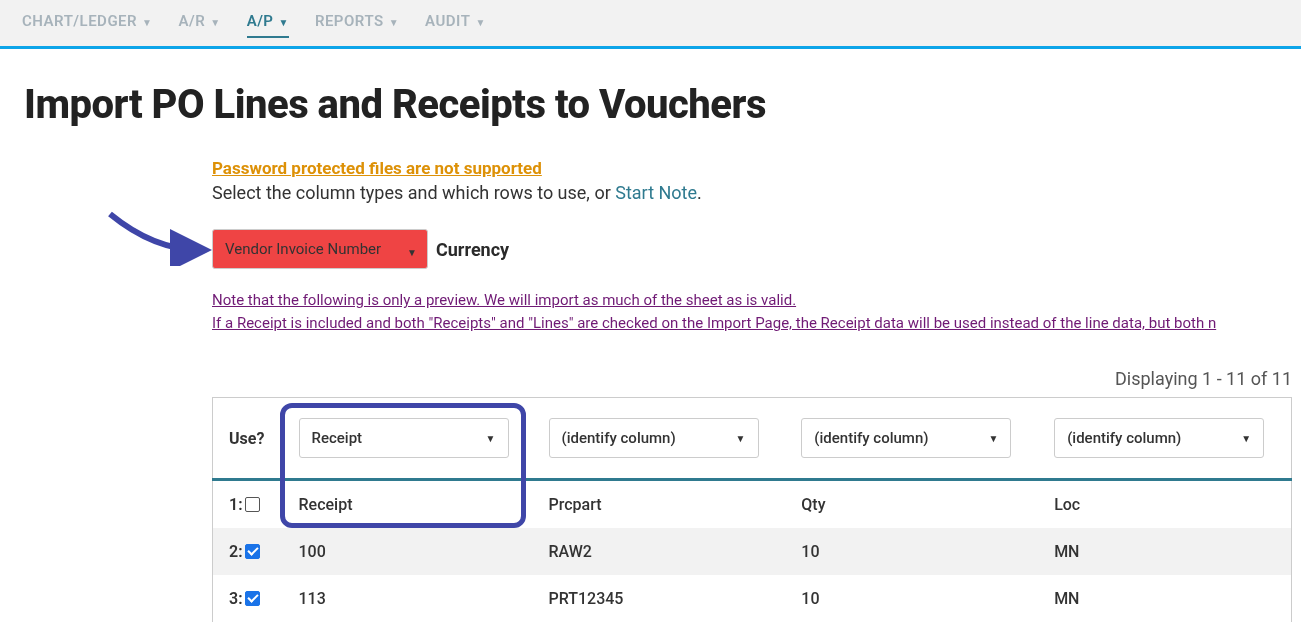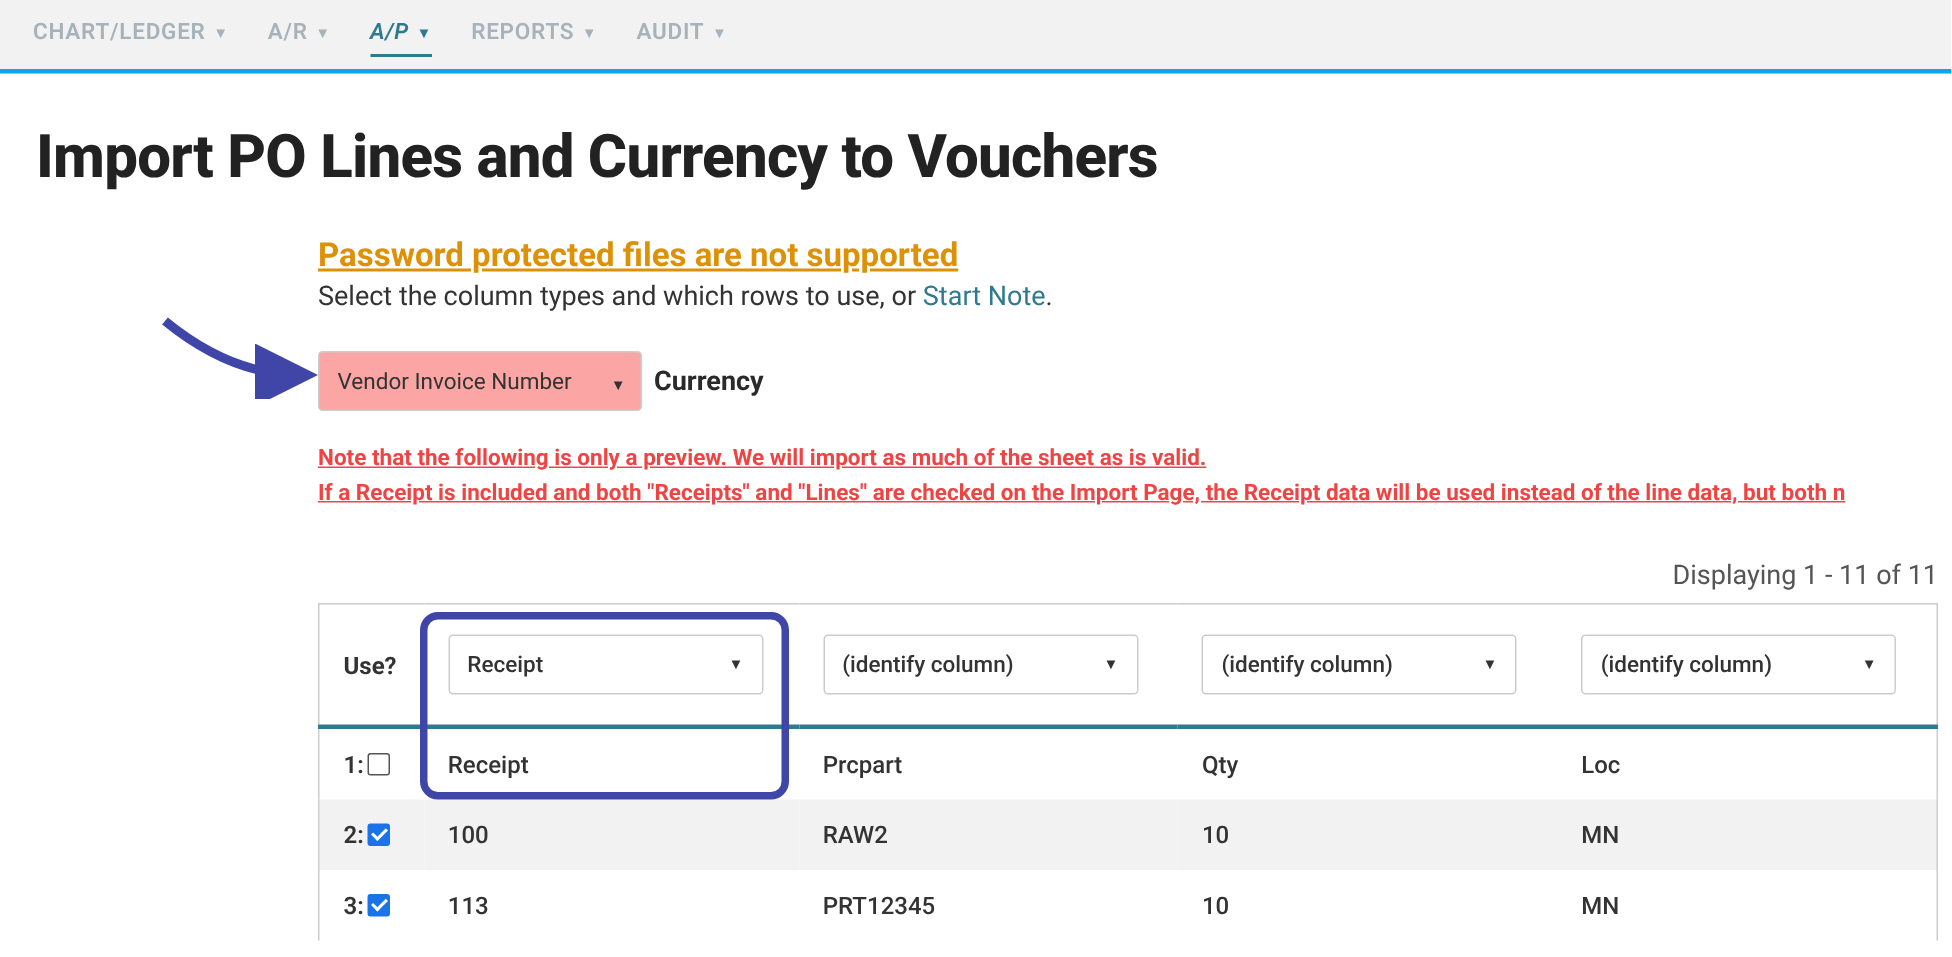--- a/index.html
+++ b/index.html
@@ -27,61 +27,60 @@
   }
   .nav-item .tri {
     font-size: 10px;
     vertical-align: middle;
     margin-left: 2px;
   }
   .nav-item.active {
     color: #2f7a8f;
     border-bottom: 2px solid #2f7a8f;
     padding-bottom: 6px;
-    font-style: italic;
   }
   .page {
     padding: 22px 24px 40px 24px;
   }
   h1.page-title {
     font-size: 40px;
     font-weight: 800;
     color: #222;
     margin: 10px 0 30px 0;
     letter-spacing: -0.5px;
   }
   .content-indent {
     margin-left: 188px;
     position: relative;
   }
   .warn-link {
     color: #dd9107;
     font-weight: 700;
     text-decoration: underline;
-    font-size: 22px;
+    font-size: 17px;
   }
   .instr {
     font-size: 18px;
     color: #333;
     margin-top: 4px;
   }
   .start-over {
     color: #2f7a8f;
     cursor: pointer;
   }
   .col-select-row {
     display: flex;
     align-items: center;
     gap: 8px;
     margin-top: 26px;
   }
   .select-box {
     border: 1px solid #ccc;
     border-radius: 3px;
-    background: #fca5a5;
+    background: #ef4444;
     padding: 10px 30px 10px 12px;
     font-size: 15px;
     color: #333;
     appearance: none;
     position: relative;
     cursor: pointer;
     display: inline-flex;
     align-items: flex-end;
   }
   .select-box .sel-tri {
@@ -90,22 +89,22 @@
     font-size: 10px;
     color: #333;
   }
   .currency-label {
     font-size: 18px;
     font-weight: 700;
   }
   .preview-notes {
     margin-top: 20px;
     font-size: 15px;
-    font-weight: 700;
-    color: #ef4444;
+    font-weight: 400;
+    color: #701a75;
     text-decoration: underline;
     line-height: 1.5;
     white-space: nowrap;
     overflow: hidden;
   }
   .display-count {
     text-align: right;
     font-size: 18px;
     color: #555;
     margin-top: 34px;
@@ -214,21 +213,21 @@
   </span>
   <span class="nav-item">
     <span>REPORTS</span><span class="tri"> ▼</span>
   </span>
   <span class="nav-item">
     <span>AUDIT</span><span class="tri"> ▼</span>
   </span>
 </div>
 
 <div class="page">
-  <h1 class="page-title">Import PO Lines and Currency to Vouchers</h1>
+  <h1 class="page-title">Import PO Lines and Receipts to Vouchers</h1>
 
   <div class="content-indent">
 
     
     <svg class="arrow-annot" style="left:-108px; top:48px;" width="108" height="60" viewBox="0 0 108 60">
       <defs>
         <marker id="ahead" markerWidth="7" markerHeight="7" refX="5" refY="3.5" orient="auto">
           <polygon points="0 0, 7 3.5, 0 7" fill="#3f46a8"></polygon>
         </marker>
       </defs>

